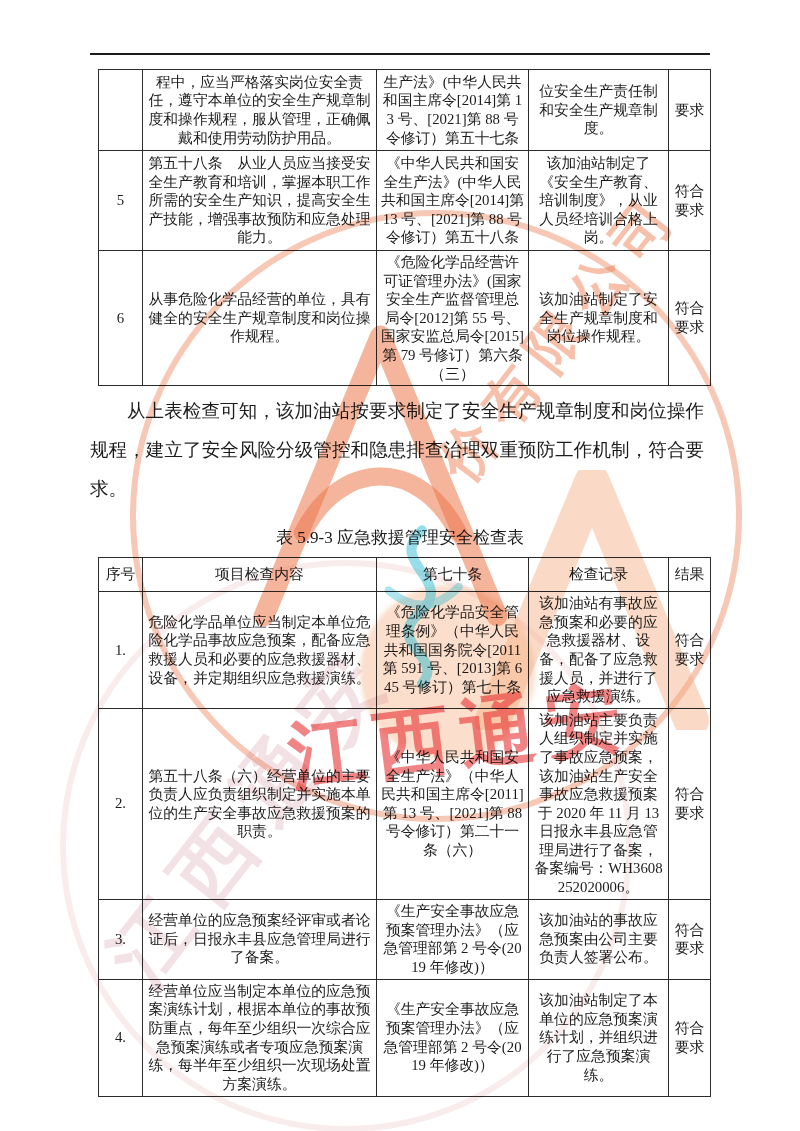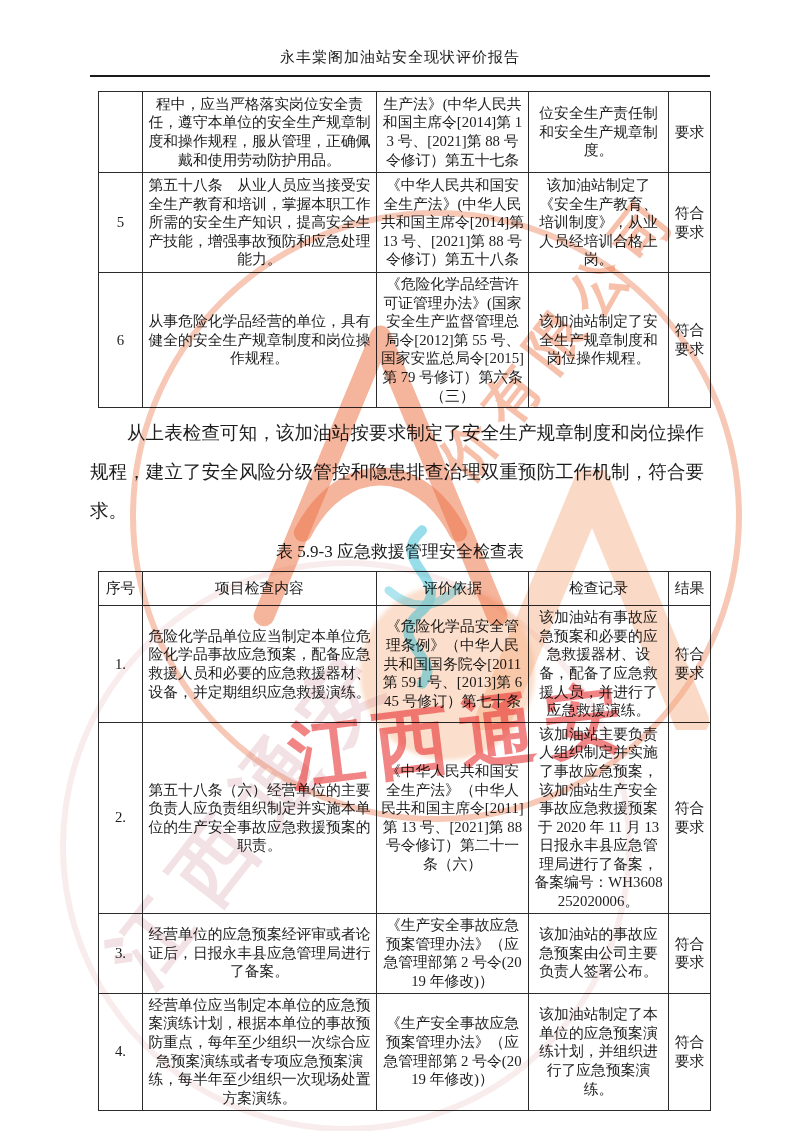--- a/index.html
+++ b/index.html
@@ -48,21 +48,21 @@
     text-indent:2em;
     word-break:break-all;
   }
   .section-heading{
     margin:4px 0 0 2px;
     font-family:"Liberation Sans","DejaVu Sans",sans-serif;
     font-size:17.5px;font-weight:bold;
     line-height:26px;
   }
   .table-title{
-    margin-top:8px;
+    margin-top:16px;
     text-align:center;
     font-size:17px;
     line-height:26px;
   }
   #table2{margin-top:6px;}
 
   
   .watermark{position:absolute;left:0;top:0;width:800px;height:1131px;z-index:5;
     pointer-events:none;mix-blend-mode:multiply;}
   .stamp-circle{position:absolute;border-radius:50%;}
@@ -81,21 +81,20 @@
   .cyan-emblem{position:absolute;left:372px;top:522px;width:100px;height:170px;opacity:.55;}
 </style>
 </head>
 <body>
 
 <div class="page">
 
   <div class="content">
 
     <div class="doc-header">
-      <div class="doc-title">永丰棠阁加油站安全现状评价报告</div>
       <div class="header-rule"></div>
     </div>
 
     <table class="check-table" id="table1">
       <colgroup>
         <col style="width:44px">
           <col style="width:234px">
           <col style="width:152px">
           <col style="width:140px">
           <col style="width:42px">
@@ -135,21 +134,21 @@
         <col style="width:44px">
           <col style="width:234px">
           <col style="width:152px">
           <col style="width:140px">
           <col style="width:42px">
       </colgroup>
       <thead>
           <tr>
             <th>序号</th>
             <th>项目检查内容</th>
-            <th>评价依据</th>
+            <th>第七十条</th>
             <th>检查记录</th>
             <th>结果</th>
           </tr>
         </thead>
       <tbody>
           <tr>
             <td>1.</td>
             <td>危险化学品单位应当制定本单位危险化学品事故应急预案，配备应急救援人员和必要的应急救援器材、设备，并定期组织应急救援演练。</td>
             <td>《危险化学品安全管理条例》（中华人民共和国国务院令[2011 第 591 号、[2013]第 645 号修订）第七十条</td>
             <td>该加油站有事故应急预案和必要的应急救援器材、设备，配备了应急救援人员，并进行了应急救援演练。</td>

